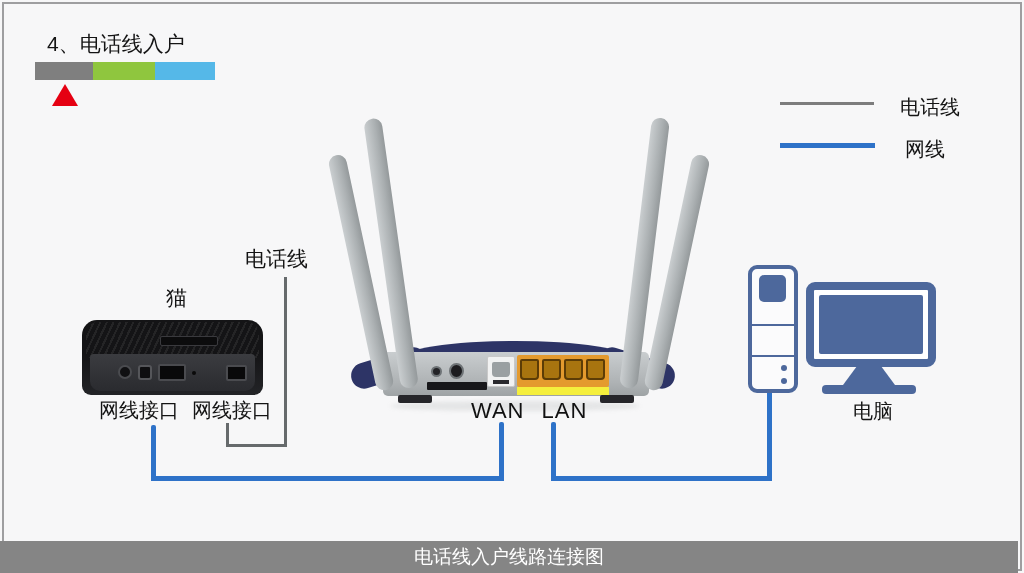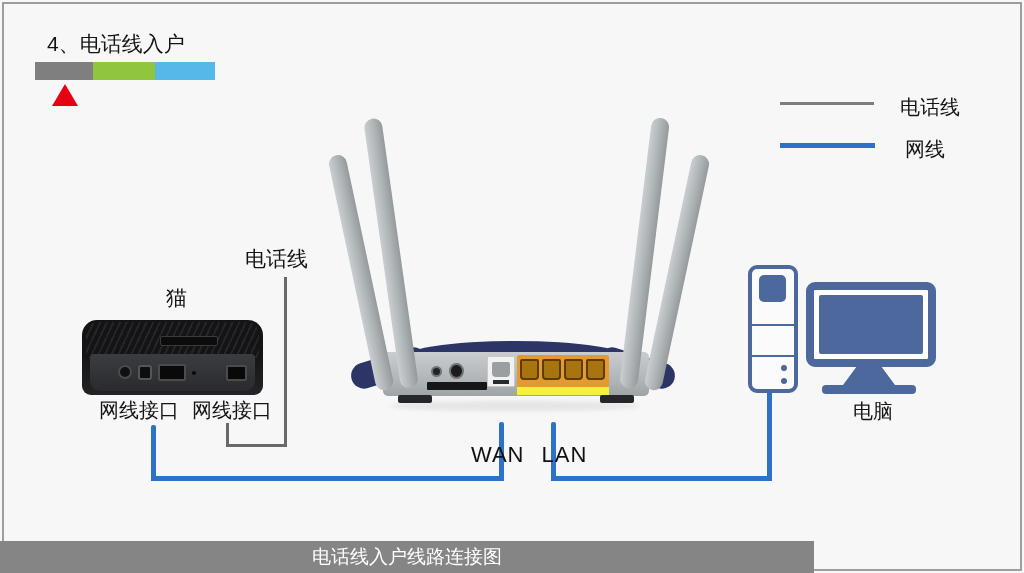--- a/index.html
+++ b/index.html
@@ -27,21 +27,21 @@
   
   .legend-line-phone { left:780px; top:102px; width:94px; height:3px; background:#7d7d7d; z-index:3; }
   .legend-label-phone { left:900px; top:94px; font-size:20px; color:#141414; z-index:3; }
   .legend-line-lan { left:780px; top:143px; width:95px; height:5px; background:#2e72c8; z-index:3; }
   .legend-label-lan { left:905px; top:136px; font-size:20px; color:#141414; z-index:3; }
 
   
   .phone-line-label { left:245px; top:245px; font-size:21px; color:#141414; z-index:3; }
   .modem-label { left:166px; top:284px; font-size:21px; color:#141414; z-index:3; }
   .modem-port-labels { left:99px; top:397px; font-size:20px; color:#141414; display:flex; gap:13px; z-index:4; }
-  .router-port-labels { left:471px; top:398px; font-size:22px; font-weight:500; letter-spacing:1px; color:#111; display:flex; gap:17px; z-index:4;margin-top:44px; }
+  .router-port-labels { left:471px; top:398px; font-size:22px; font-weight:500; letter-spacing:1px; color:#111; display:flex; gap:17px; z-index:4; }
   .computer-label { left:853px; top:398px; font-size:20px; color:#141414; z-index:3; }
 
   
   .line { z-index:2; }
   .gray { background:#666a6c; }
   .blue { background:#2e72c8; }
   .gline-v1 { left:284px; top:277px; width:3px; height:170px; }
   .gline-h  { left:226px; top:444px; width:61px; height:3px; }
   .gline-v2 { left:226px; top:423px; width:3px; height:24px; }
   .bline1-v1 { left:151px; top:425px; width:5px; height:56px; border-radius:2px; }
@@ -118,21 +118,21 @@
   .monitor { left:806px; top:282px; width:130px; height:85px;
     border:8px solid #4d689c; border-radius:9px; background:#fff; z-index:2; }
   .screen { position:absolute; left:5px; top:5px; right:5px; bottom:5px;
     background:#4d689c; border-radius:2px; }
   .monitor-stand { left:843px; top:366px; width:52px; height:19px;
     background:#4d689c; clip-path:polygon(27% 0, 73% 0, 100% 100%, 0 100%); z-index:2; }
   .monitor-base { left:822px; top:385px; width:94px; height:9px;
     background:#4d689c; border-radius:4px; z-index:2; }
 
   
-  .footer-bar { left:0; top:541px; width:814px; height:32px; background:#858585; z-index:5;
+  .footer-bar { left:0; top:541px; width:1018px; height:32px; background:#858585; z-index:5;
     display:flex; align-items:center; justify-content:center; }
   .footer-text { color:#ffffff; font-size:19px; }
 </style>
 </head>
 <body>
 
 <div class="frame abs"></div>
 
 <div class="page-title abs">4、电话线入户</div>
 <div class="progress-bar abs">

